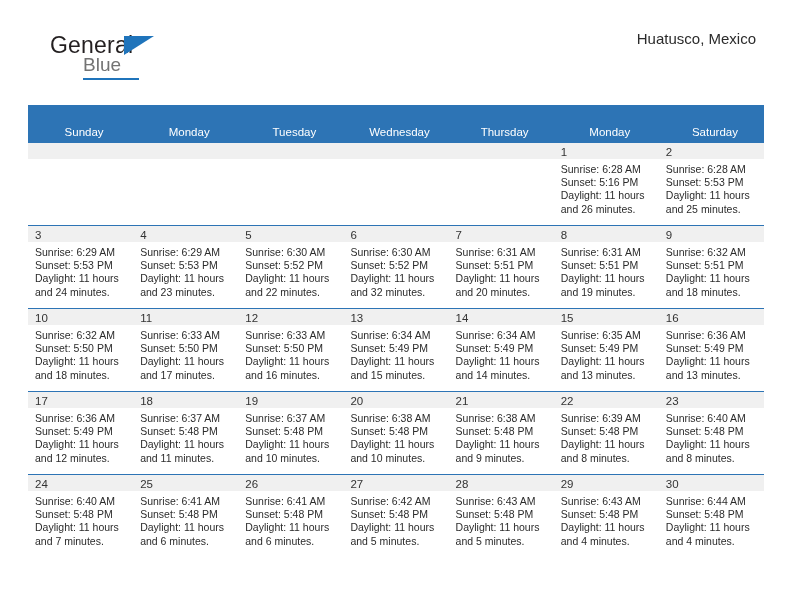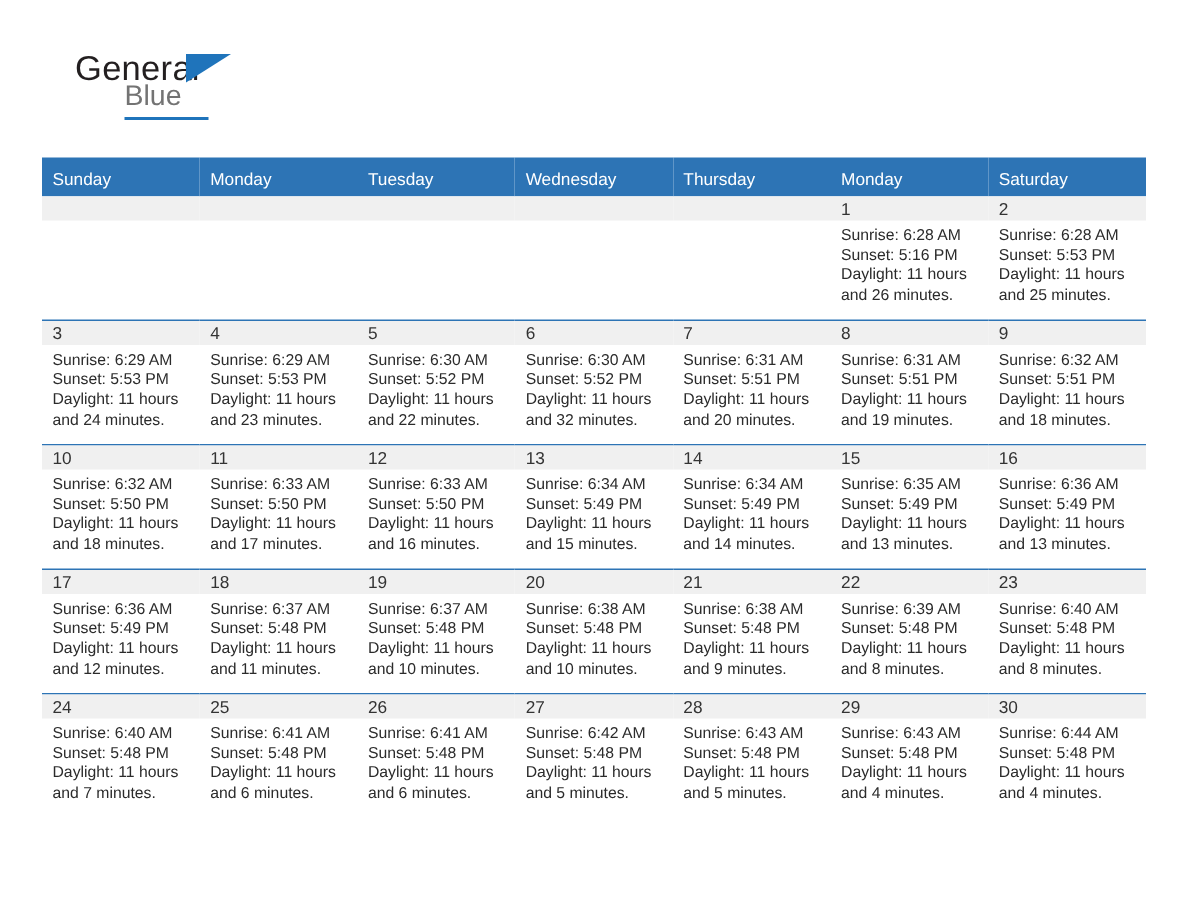--- a/index.html
+++ b/index.html
@@ -105,22 +105,22 @@
   table.cal {
     border-collapse: collapse;
     width: 736px;
     table-layout: fixed;
   }
   table.cal th {
     background: #2d74b5;
     color: #ffffff;
     font-size: 11.5px;
     font-weight: normal;
-    text-align: left;
-    padding: 9px 0 5px 7px;
+    text-align: center;
+    padding: 21px 0 5px 7px;
     height: 12px;
     border: none;
   }
   table.cal td {
     vertical-align: top;
     padding: 0;
     border: none;
     border-top: 1px solid #2d74b5;
     height: 82px;
     background: #ffffff;
@@ -163,20 +163,21 @@
   <div class="header">
 
     <div class="logo">
       <span class="logo-general">General</span>
       <span class="logo-flag"></span>
       <span class="logo-blue">Blue</span>
       <span class="logo-underline"></span>
     </div>
 
     <div class="title-block">
+      <div class="location">Huatusco, Mexico</div>
     </div>
 
   </div>
 
   <div class="calendar">
     <table class="cal">
       <thead>
         <tr>
           <th>Sunday</th>
           <th>Monday</th>

